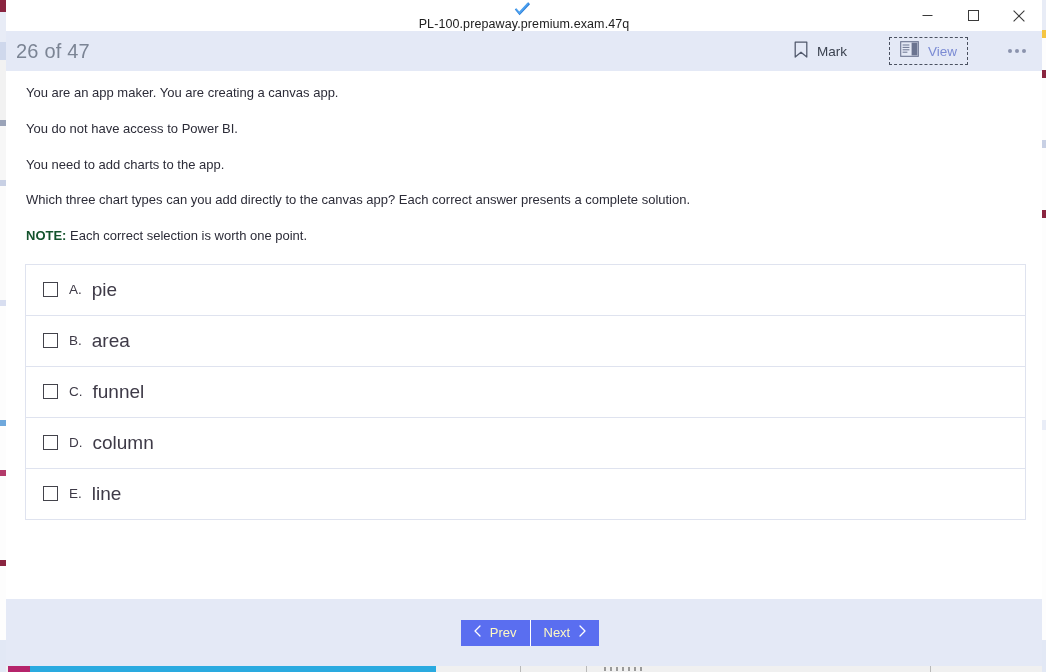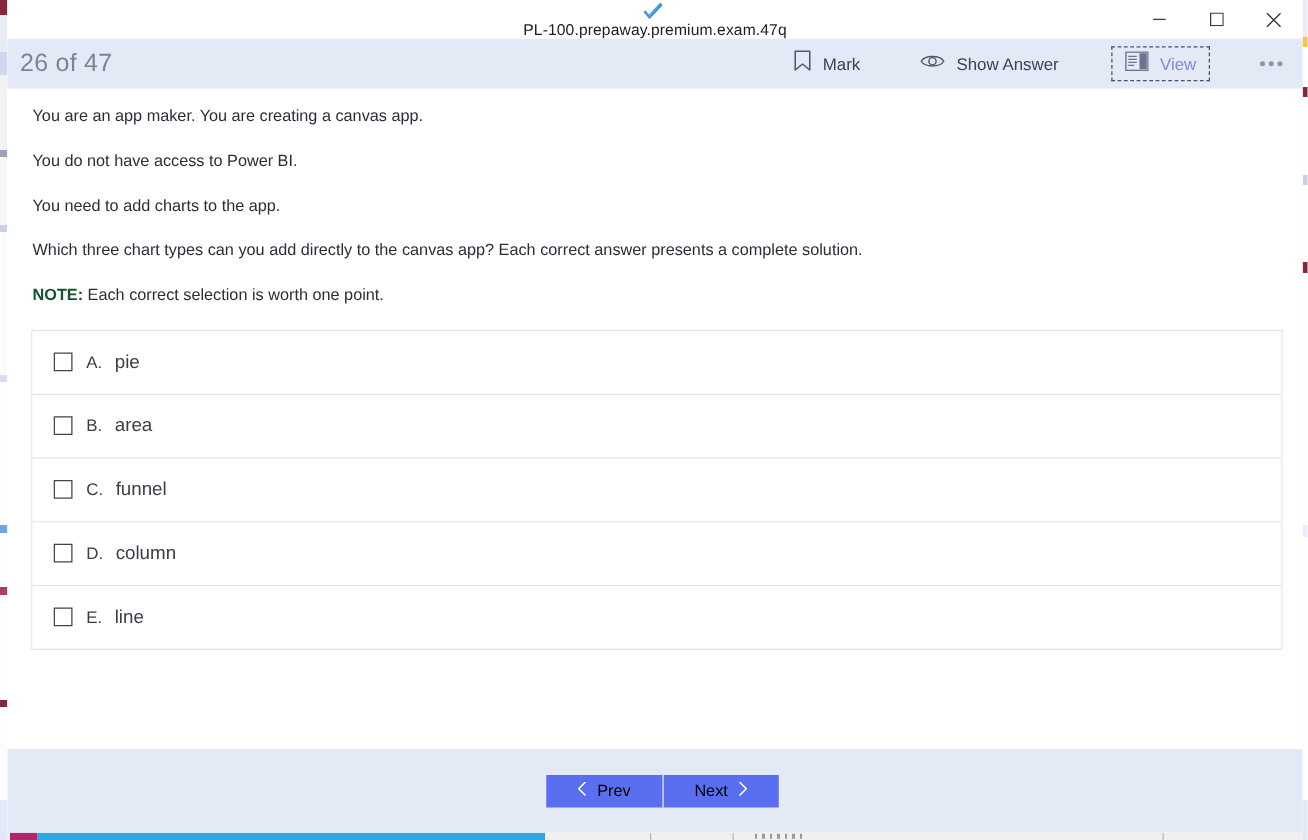--- a/index.html
+++ b/index.html
@@ -211,45 +211,45 @@
     background: #fff;
     flex: none;
     margin-right: 11px;
   }
   .ans-letter {
     font-size: 13.5px;
     color: #3e3a47;
     margin-right: 10px;
   }
   .ans-text {
-    font-size: 15px;
+    font-size: 19px;
     color: #3e3a47;
   }
 
   
   .footer {
     height: 67px;
     background: #e4e9f6;
     display: flex;
     align-items: center;
     justify-content: center;
   }
   .navgroup {
     display: flex;
     margin-left: 12px;
   }
   .navbtn {
     height: 26px;
     background: #5a6ef0;
-    color: #000000;
+    color: #fef9c3;
     font-size: 13px;
     display: flex;
     align-items: center;
     gap: 9px;
-    padding: 0 25px;
+    padding: 0 13px;
     cursor: default;
     justify-content: space-between;
   }
   .navbtn.prev { border-right: 1.5px solid #ffffff; }
   .chev { display: block; }
 </style>
 </head>
 <body>
 
 <div class="bg-sliver-left"></div>
@@ -300,29 +300,20 @@
 
       <div class="tb-btn">
         <span>
           <svg width="14" height="17" viewBox="0 0 14 17">
             <path d="M1.2 1 H12.8 V16 L7 11.2 L1.2 16 Z" fill="none" stroke="#50586b" stroke-width="1.25" stroke-linejoin="round"></path>
           </svg>
         </span>
         <span class="tb-label">Mark</span>
       </div>
 
-      <div class="tb-btn">
-        <span>
-          <svg width="20" height="14" viewBox="0 0 20 14">
-            <path d="M1 7 C4 2, 16 2, 19 7 C16 12, 4 12, 1 7 Z" fill="none" stroke="#50586b" stroke-width="1.15"></path>
-            <circle cx="10" cy="7" r="2.9" fill="none" stroke="#50586b" stroke-width="1.15"></circle>
-          </svg>
-        </span>
-        <span class="tb-label">Show Answer</span>
-      </div>
 
 
       <div class="tb-btn focused">
         <span>
           <svg width="19" height="16" viewBox="0 0 19 16">
             <rect x="0.7" y="0.7" width="17.6" height="14.6" fill="none" stroke="#6b7490" stroke-width="1.1"></rect>
             <rect x="11.6" y="1.6" width="5.8" height="12.8" fill="#6b7490"></rect>
             <path d="M2.6 4 H9.4 M2.6 6.4 H9.4 M2.6 8.8 H9.4 M2.6 11.2 H7.4" stroke="#6b7490" stroke-width="1" fill="none"></path>
           </svg>
         </span>

